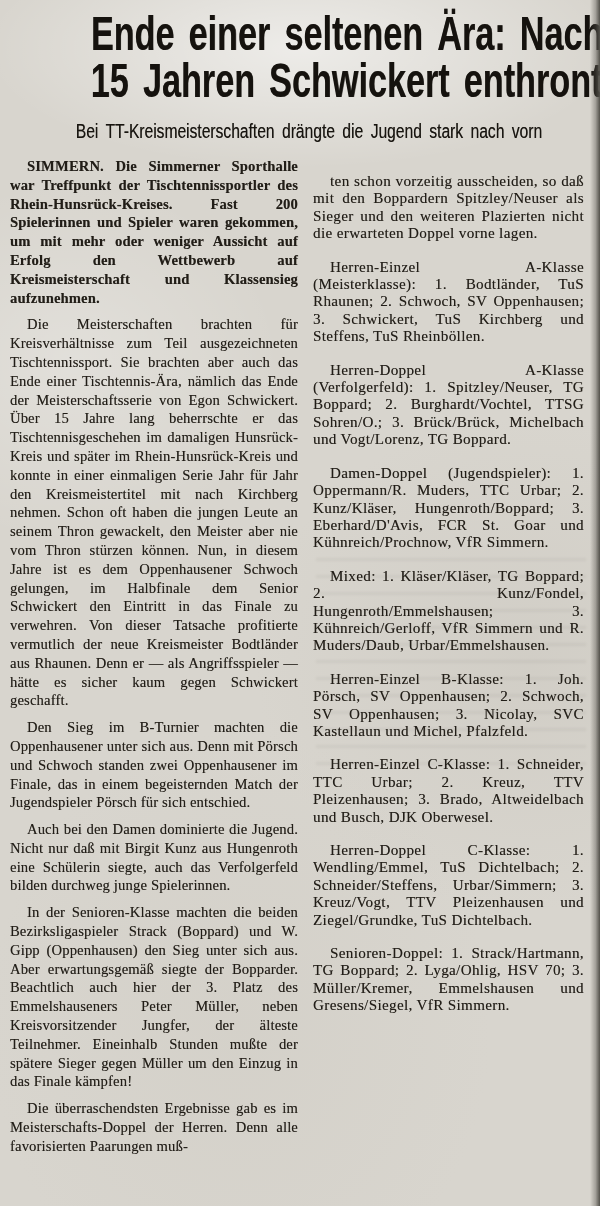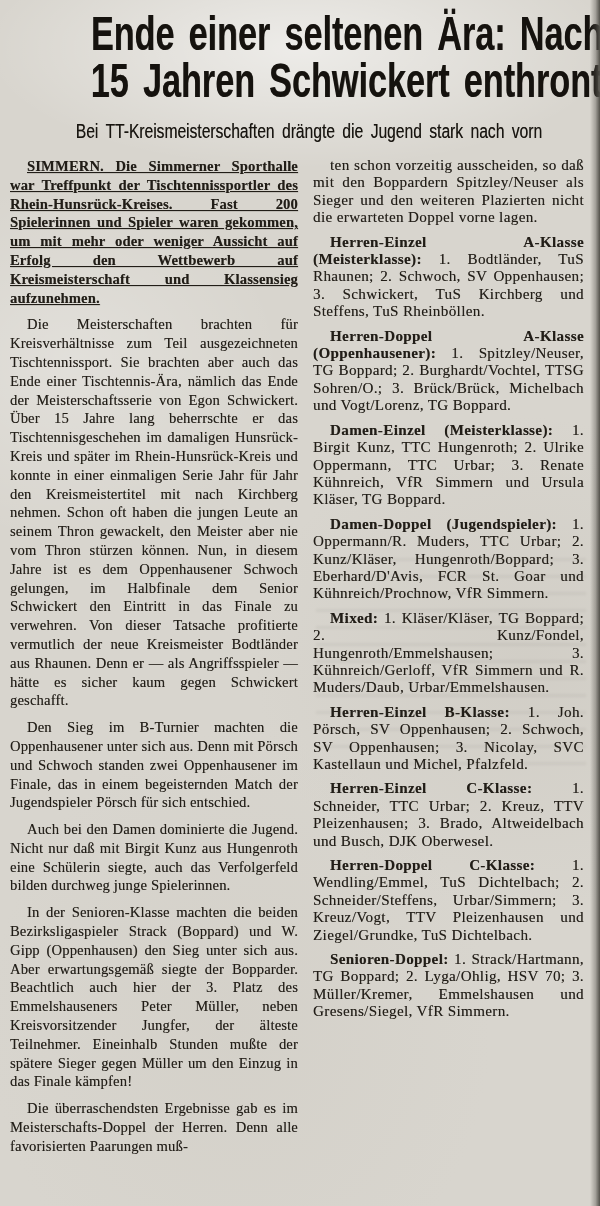--- a/index.html
+++ b/index.html
@@ -90,24 +90,24 @@
     flex: 1 1 auto;
     font-size: 15px;
     line-height: 17.4px;
     letter-spacing: 0.4px;
   }
   .para {
     margin: 0 0 8px 0;
     text-indent: 17px;
     text-shadow: 0.25px 0.25px 0 rgba(33,29,23,0.5);
   }
-  .col-right .para { margin-bottom: 7px; }
-  .intro { font-weight: bold; text-decoration: underline; }
+  .col-right .para { margin-bottom: 7px; margin-top: 16px; }
+  .intro { font-weight: bold; }
   .results-heading { margin-top: 10px; margin-bottom: 10px; }
-  .result .cat { font-weight: bold; }
+  .result .cat { font-weight: normal; }
 </style>
 </head>
 <body>
 
 <div class="page">
   <div class="bleed"></div>
 
   <header class="masthead">
     <h1 class="headline">
       <span class="hl-line"><span class="hl-inner">Ende einer seltenen Ära: Nach</span></span>
@@ -123,22 +123,21 @@
       <p class="para">Den Sieg im B-Turnier machten die Oppenhausener unter sich aus. Denn mit Pörsch und Schwoch standen zwei Oppenhausener im Finale, das in einem begeisternden Match der Jugendspieler Pörsch für sich entschied.</p>
       <p class="para">Auch bei den Damen dominierte die Jugend. Nicht nur daß mit Birgit Kunz aus Hungenroth eine Schülerin siegte, auch das Verfolgerfeld bilden durchweg junge Spielerinnen.</p>
       <p class="para">In der Senioren-Klasse machten die beiden Bezirksligaspieler Strack (Boppard) und W. Gipp (Oppenhausen) den Sieg unter sich aus. Aber erwartungsgemäß siegte der Bopparder. Beachtlich auch hier der 3. Platz des Emmelshauseners Peter Müller, neben Kreisvorsitzender Jungfer, der älteste Teilnehmer. Eineinhalb Stunden mußte der spätere Sieger gegen Müller um den Einzug in das Finale kämpfen!</p>
       <p class="para">Die überraschendsten Ergebnisse gab es im Meisterschafts-Doppel der Herren. Denn alle favorisierten Paarungen muß-</p>
     </section>
 
     <section class="col col-right">
       <p class="para">ten schon vorzeitig ausscheiden, so daß mit den Boppardern Spitzley/Neuser als Sieger und den weiteren Plazierten nicht die erwarteten Doppel vorne lagen.</p>
 
       <p class="para result"><b class="cat">Herren-Einzel A-Klasse (Meisterklasse):</b><span> 1. Bodtländer, TuS Rhaunen; 2. Schwoch, SV Oppenhausen; 3. Schwickert, TuS Kirchberg und Steffens, TuS Rheinböllen.</span></p>
-      <p class="para result"><b class="cat">Herren-Doppel A-Klasse (Oppenhausener):</b><span> 1. Spitzley/Neuser, TG Boppard; 2. Burghardt/Vochtel, TTSG Sohren/O.; 3. Brück/Brück, Michelbach und Vogt/Lorenz, TG Boppard.</span></p>
-      <p class="para result"><b class="cat">Damen-Einzel (Meisterklasse):</b><span> 1. Birgit Kunz, TTC Hungenroth; 2. Ulrike Oppermann, TTC Urbar; 3. Renate Kühnreich, VfR Simmern und Ursula Kläser, TG Boppard.</span></p>
+      <p class="para result"><b class="cat">Herren-Doppel A-Klasse (Verfolgerfeld):</b><span> 1. Spitzley/Neuser, TG Boppard; 2. Burghardt/Vochtel, TTSG Sohren/O.; 3. Brück/Brück, Michelbach und Vogt/Lorenz, TG Boppard.</span></p>
       <p class="para result"><b class="cat">Damen-Doppel (Jugendspieler):</b><span> 1. Oppermann/R. Muders, TTC Urbar; 2. Kunz/Kläser, Hungenroth/Boppard; 3. Eberhard/D'Avis, FCR St. Goar und Kühnreich/Prochnow, VfR Simmern.</span></p>
       <p class="para result"><b class="cat">Mixed:</b><span> 1. Kläser/Kläser, TG Boppard; 2. Kunz/Fondel, Hungenroth/Emmelshausen; 3. Kühnreich/Gerloff, VfR Simmern und R. Muders/Daub, Urbar/Emmelshausen.</span></p>
       <p class="para result"><b class="cat">Herren-Einzel B-Klasse:</b><span> 1. Joh. Pörsch, SV Oppenhausen; 2. Schwoch, SV Oppenhausen; 3. Nicolay, SVC Kastellaun und Michel, Pfalzfeld.</span></p>
       <p class="para result"><b class="cat">Herren-Einzel C-Klasse:</b><span> 1. Schneider, TTC Urbar; 2. Kreuz, TTV Pleizenhausen; 3. Brado, Altweidelbach und Busch, DJK Oberwesel.</span></p>
       <p class="para result"><b class="cat">Herren-Doppel C-Klasse:</b><span> 1. Wendling/Emmel, TuS Dichtelbach; 2. Schneider/Steffens, Urbar/Simmern; 3. Kreuz/Vogt, TTV Pleizenhausen und Ziegel/Grundke, TuS Dichtelbach.</span></p>
       <p class="para result"><b class="cat">Senioren-Doppel:</b><span> 1. Strack/Hartmann, TG Boppard; 2. Lyga/Ohlig, HSV 70; 3. Müller/Kremer, Emmelshausen und Gresens/Siegel, VfR Simmern.</span></p>
     </section>
   </main>
 
   <div class="edge-shade"></div>

